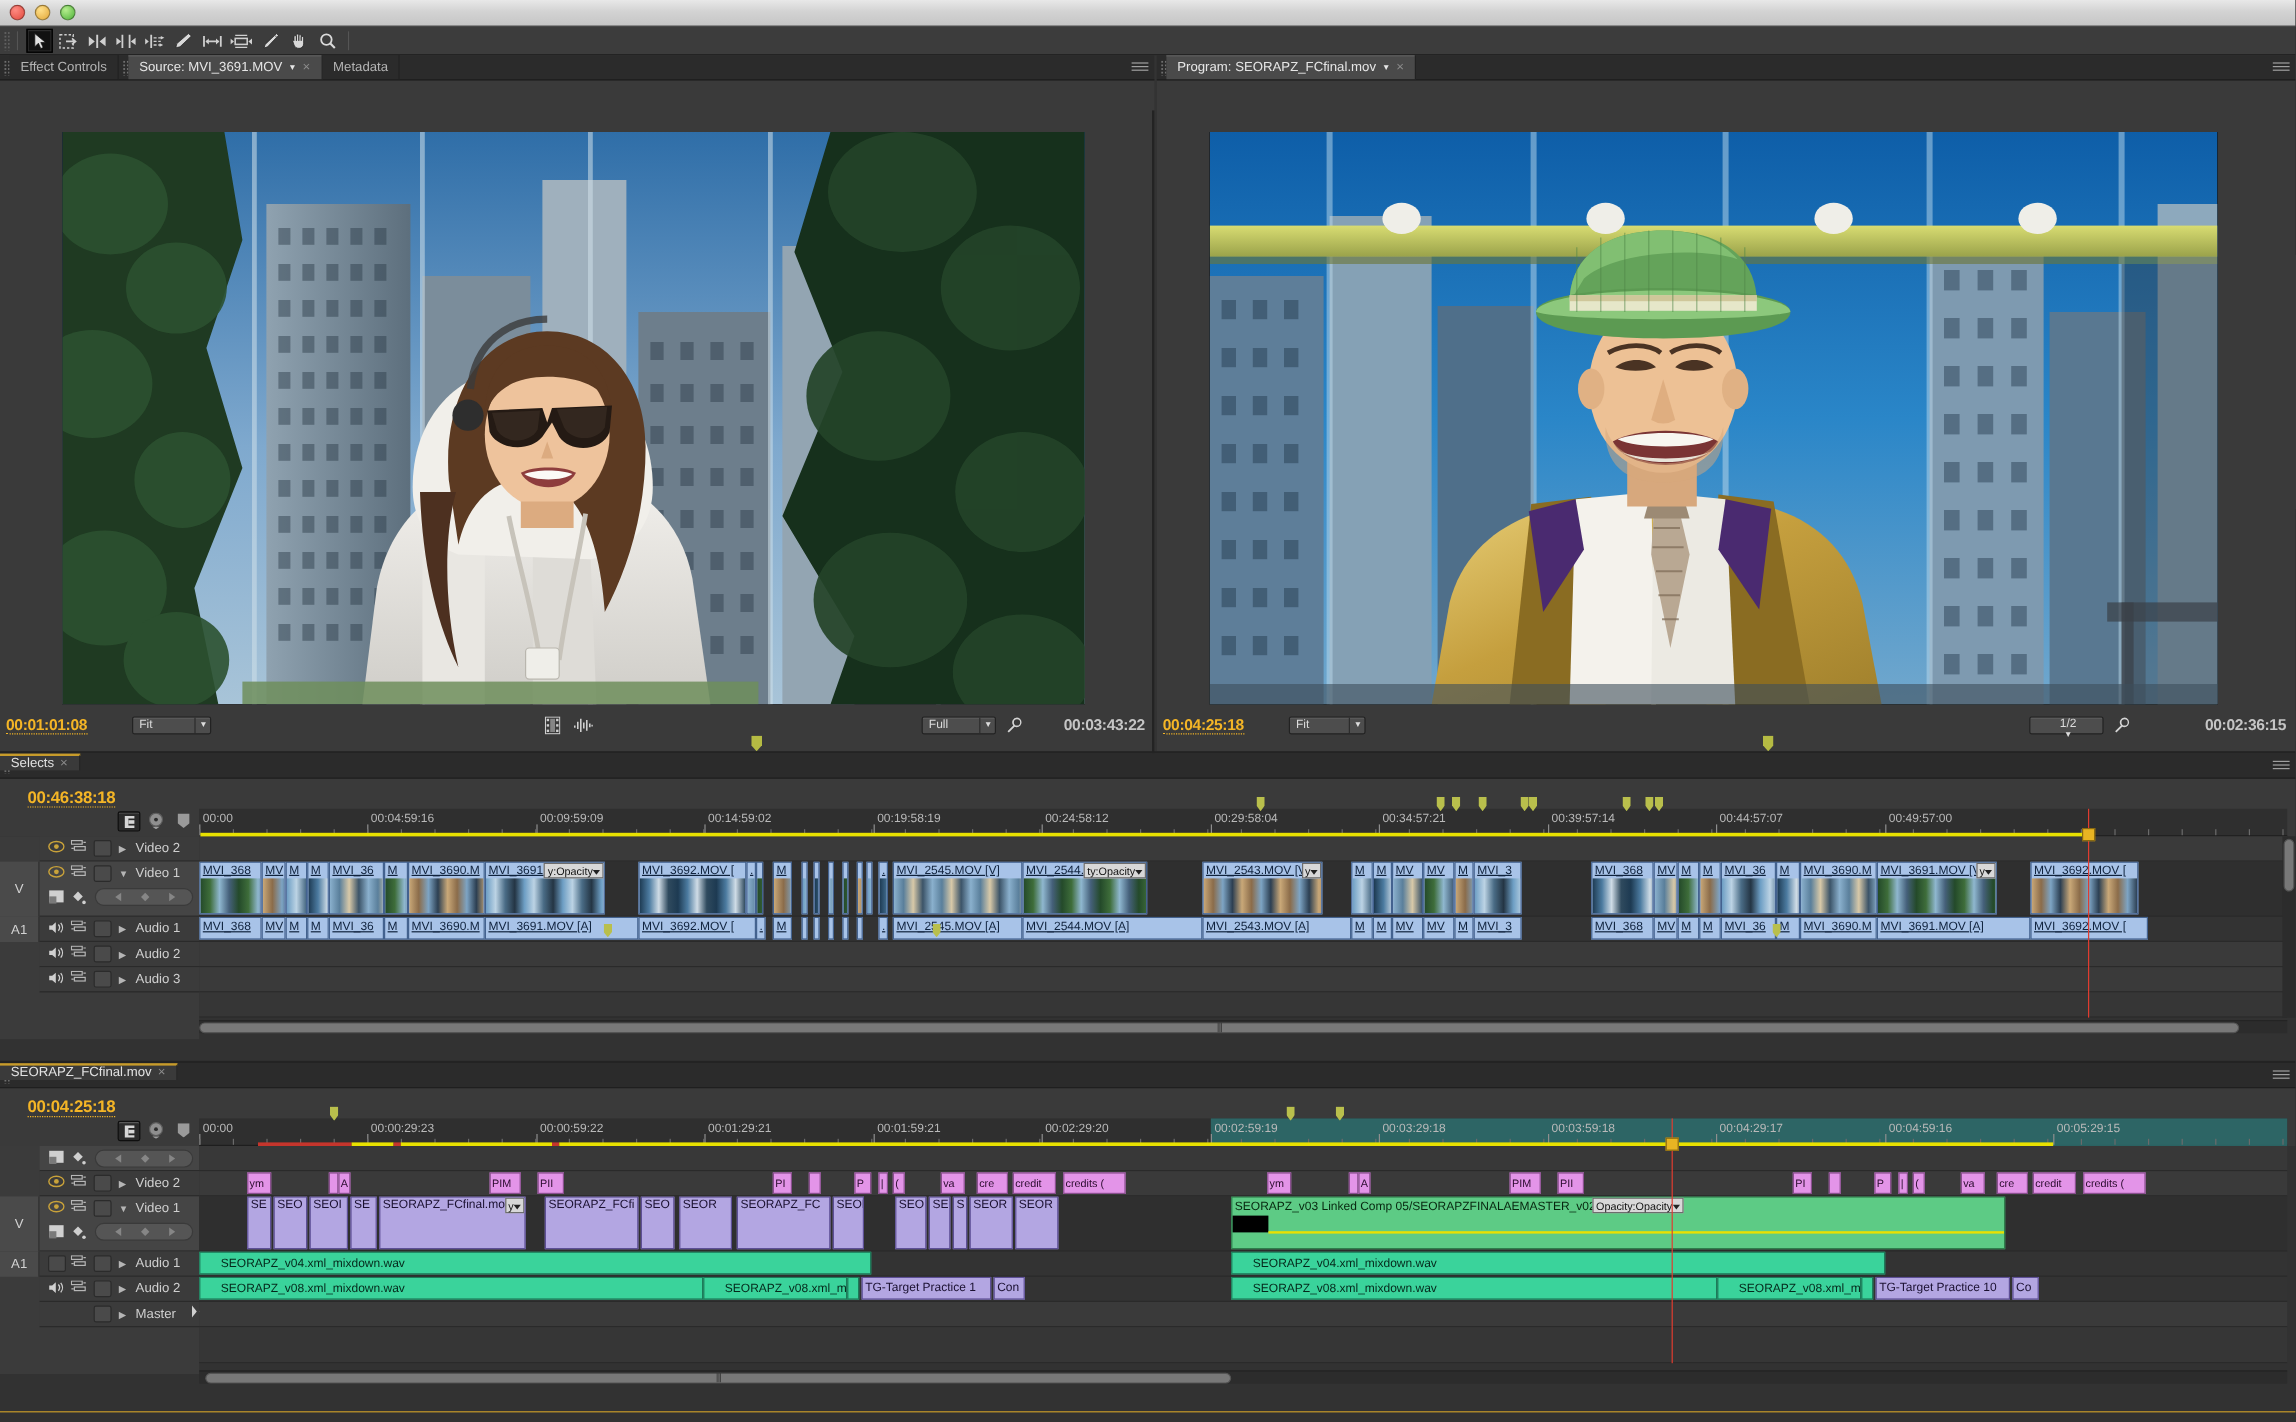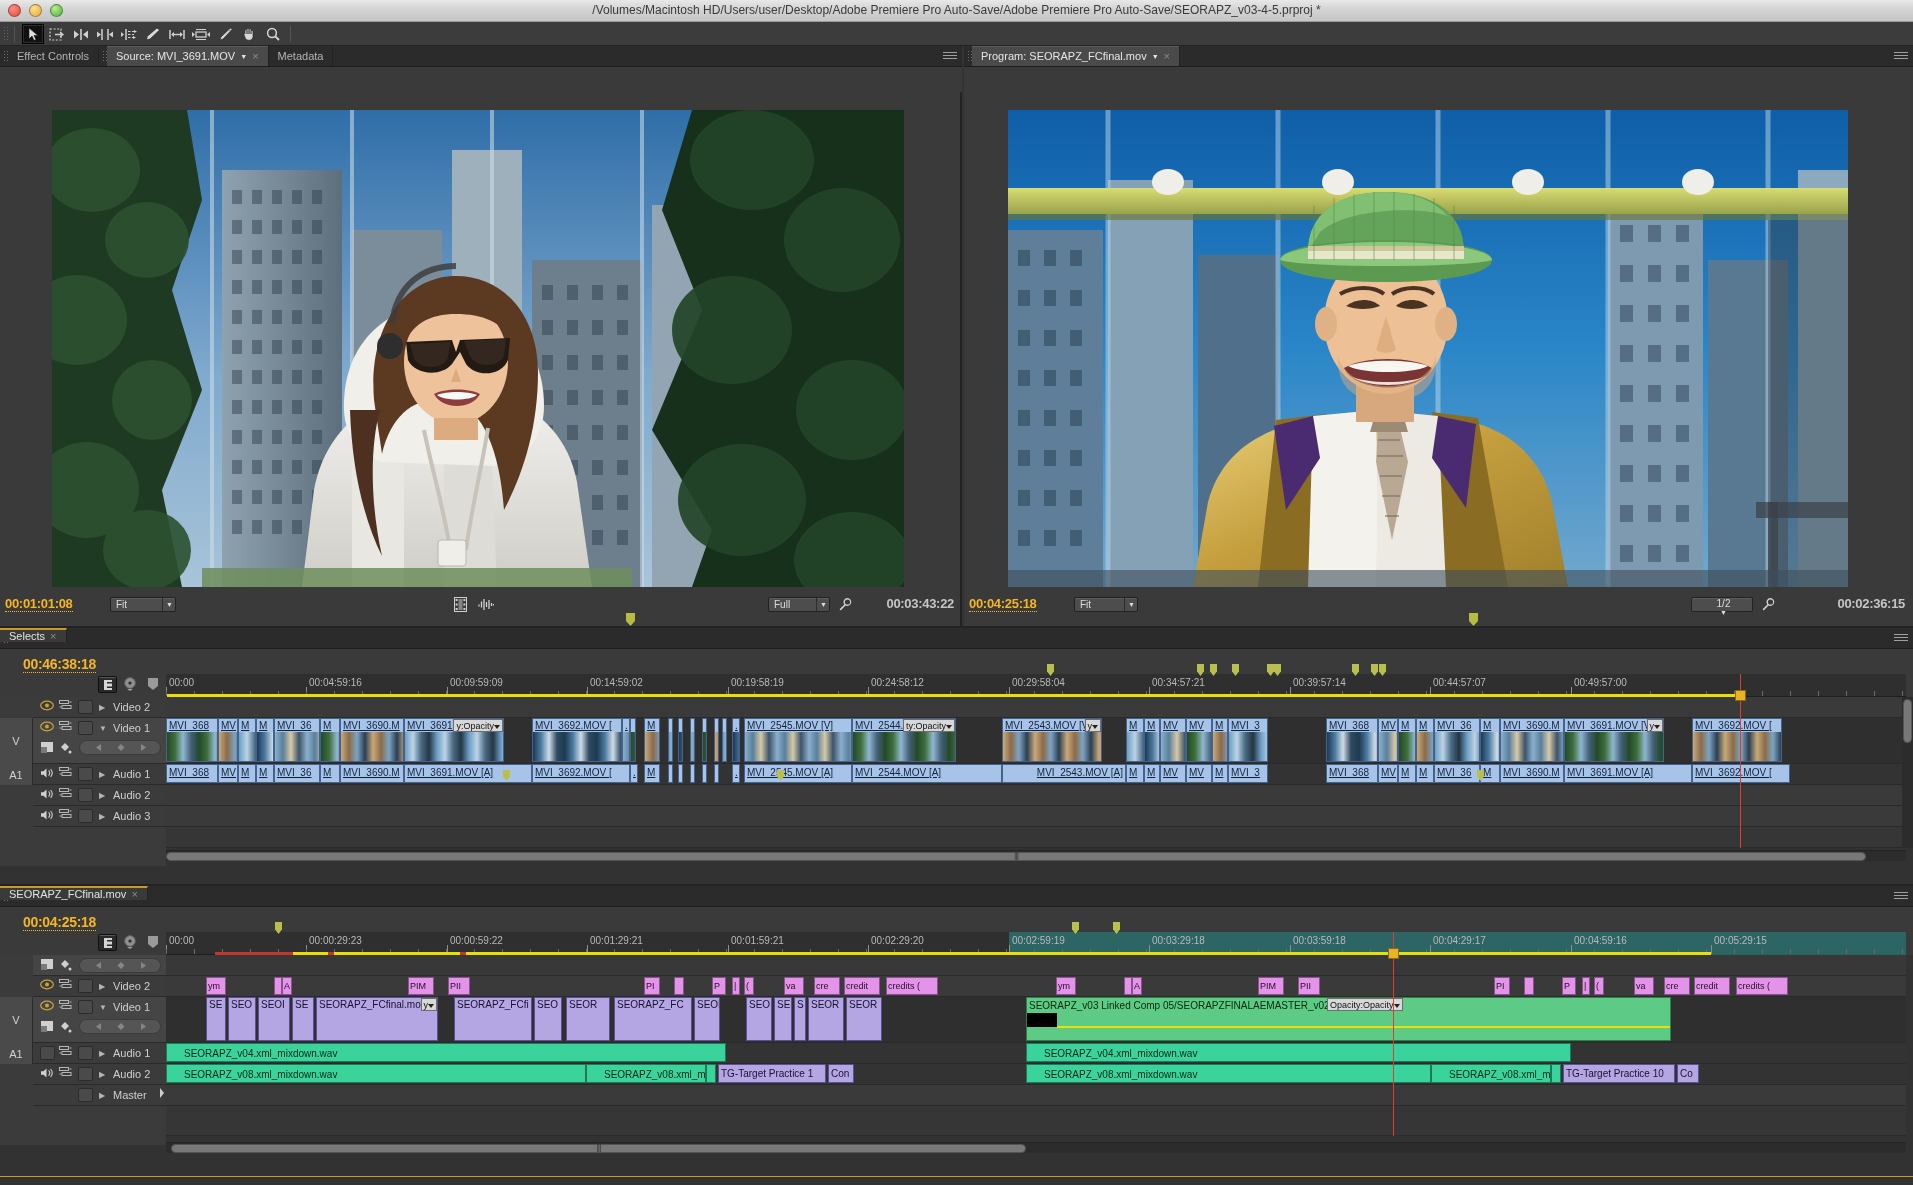--- a/index.html
+++ b/index.html
@@ -166,21 +166,20 @@
 <body>
 
 <div id="app">
 
   <div class="titlebar">
     <div class="traffic">
       <span class="dot r"></span>
       <span class="dot y"></span>
       <span class="dot g"></span>
     </div>
-    <div class="title-text">/Volumes/Macintosh HD/Users/user/Desktop/Adobe Premiere Pro Auto-Save/Adobe Premiere Pro Auto-Save/SEORAPZ_v03-4-5.prproj *</div>
   </div>
 
   <div class="toolbar">
     <div class="grip"></div>
     <div class="tool-sep" style="left:14px;"></div>
     <div class="tool active" style="left:22px;">
       <svg width="11" height="14" viewBox="0 0 11 14">
           <path d="M1 1 L1 12 L4 9 L6 13.5 L8 12.5 L6 8.4 L10 8.4 Z" fill="#e0e0e0" stroke="#111" stroke-width=".6"></path>
         </svg>
     </div>
@@ -1181,21 +1180,21 @@
           </div>
           <div class="clip a" style="left: 566px; width: 8px; top: 0px; height: 19px;">
             <span class="cap">.</span>
           </div>
           <div class="clip a" style="left: 578px; width: 108px; top: 0px; height: 19px;">
             <span class="cap">MVI_2545.MOV [A]</span>
           </div>
           <div class="clip a" style="left: 686px; width: 150px; top: 0px; height: 19px;">
             <span class="cap">MVI_2544.MOV [A]</span>
           </div>
-          <div class="clip a" style="left: 836px; width: 124px; top: 0px; height: 19px; text-align: right;">
+          <div class="clip a" style="left: 836px; width: 124px; top: 0px; height: 19px;">
             <span class="cap">MVI_2543.MOV [A]</span>
           </div>
           <div class="clip a" style="left: 960px; width: 18px; top: 0px; height: 19px;">
             <span class="cap">M</span>
           </div>
           <div class="clip a" style="left: 978px; width: 16px; top: 0px; height: 19px;">
             <span class="cap">M</span>
           </div>
           <div class="clip a" style="left: 994px; width: 26px; top: 0px; height: 19px;">
             <span class="cap">MV</span>

